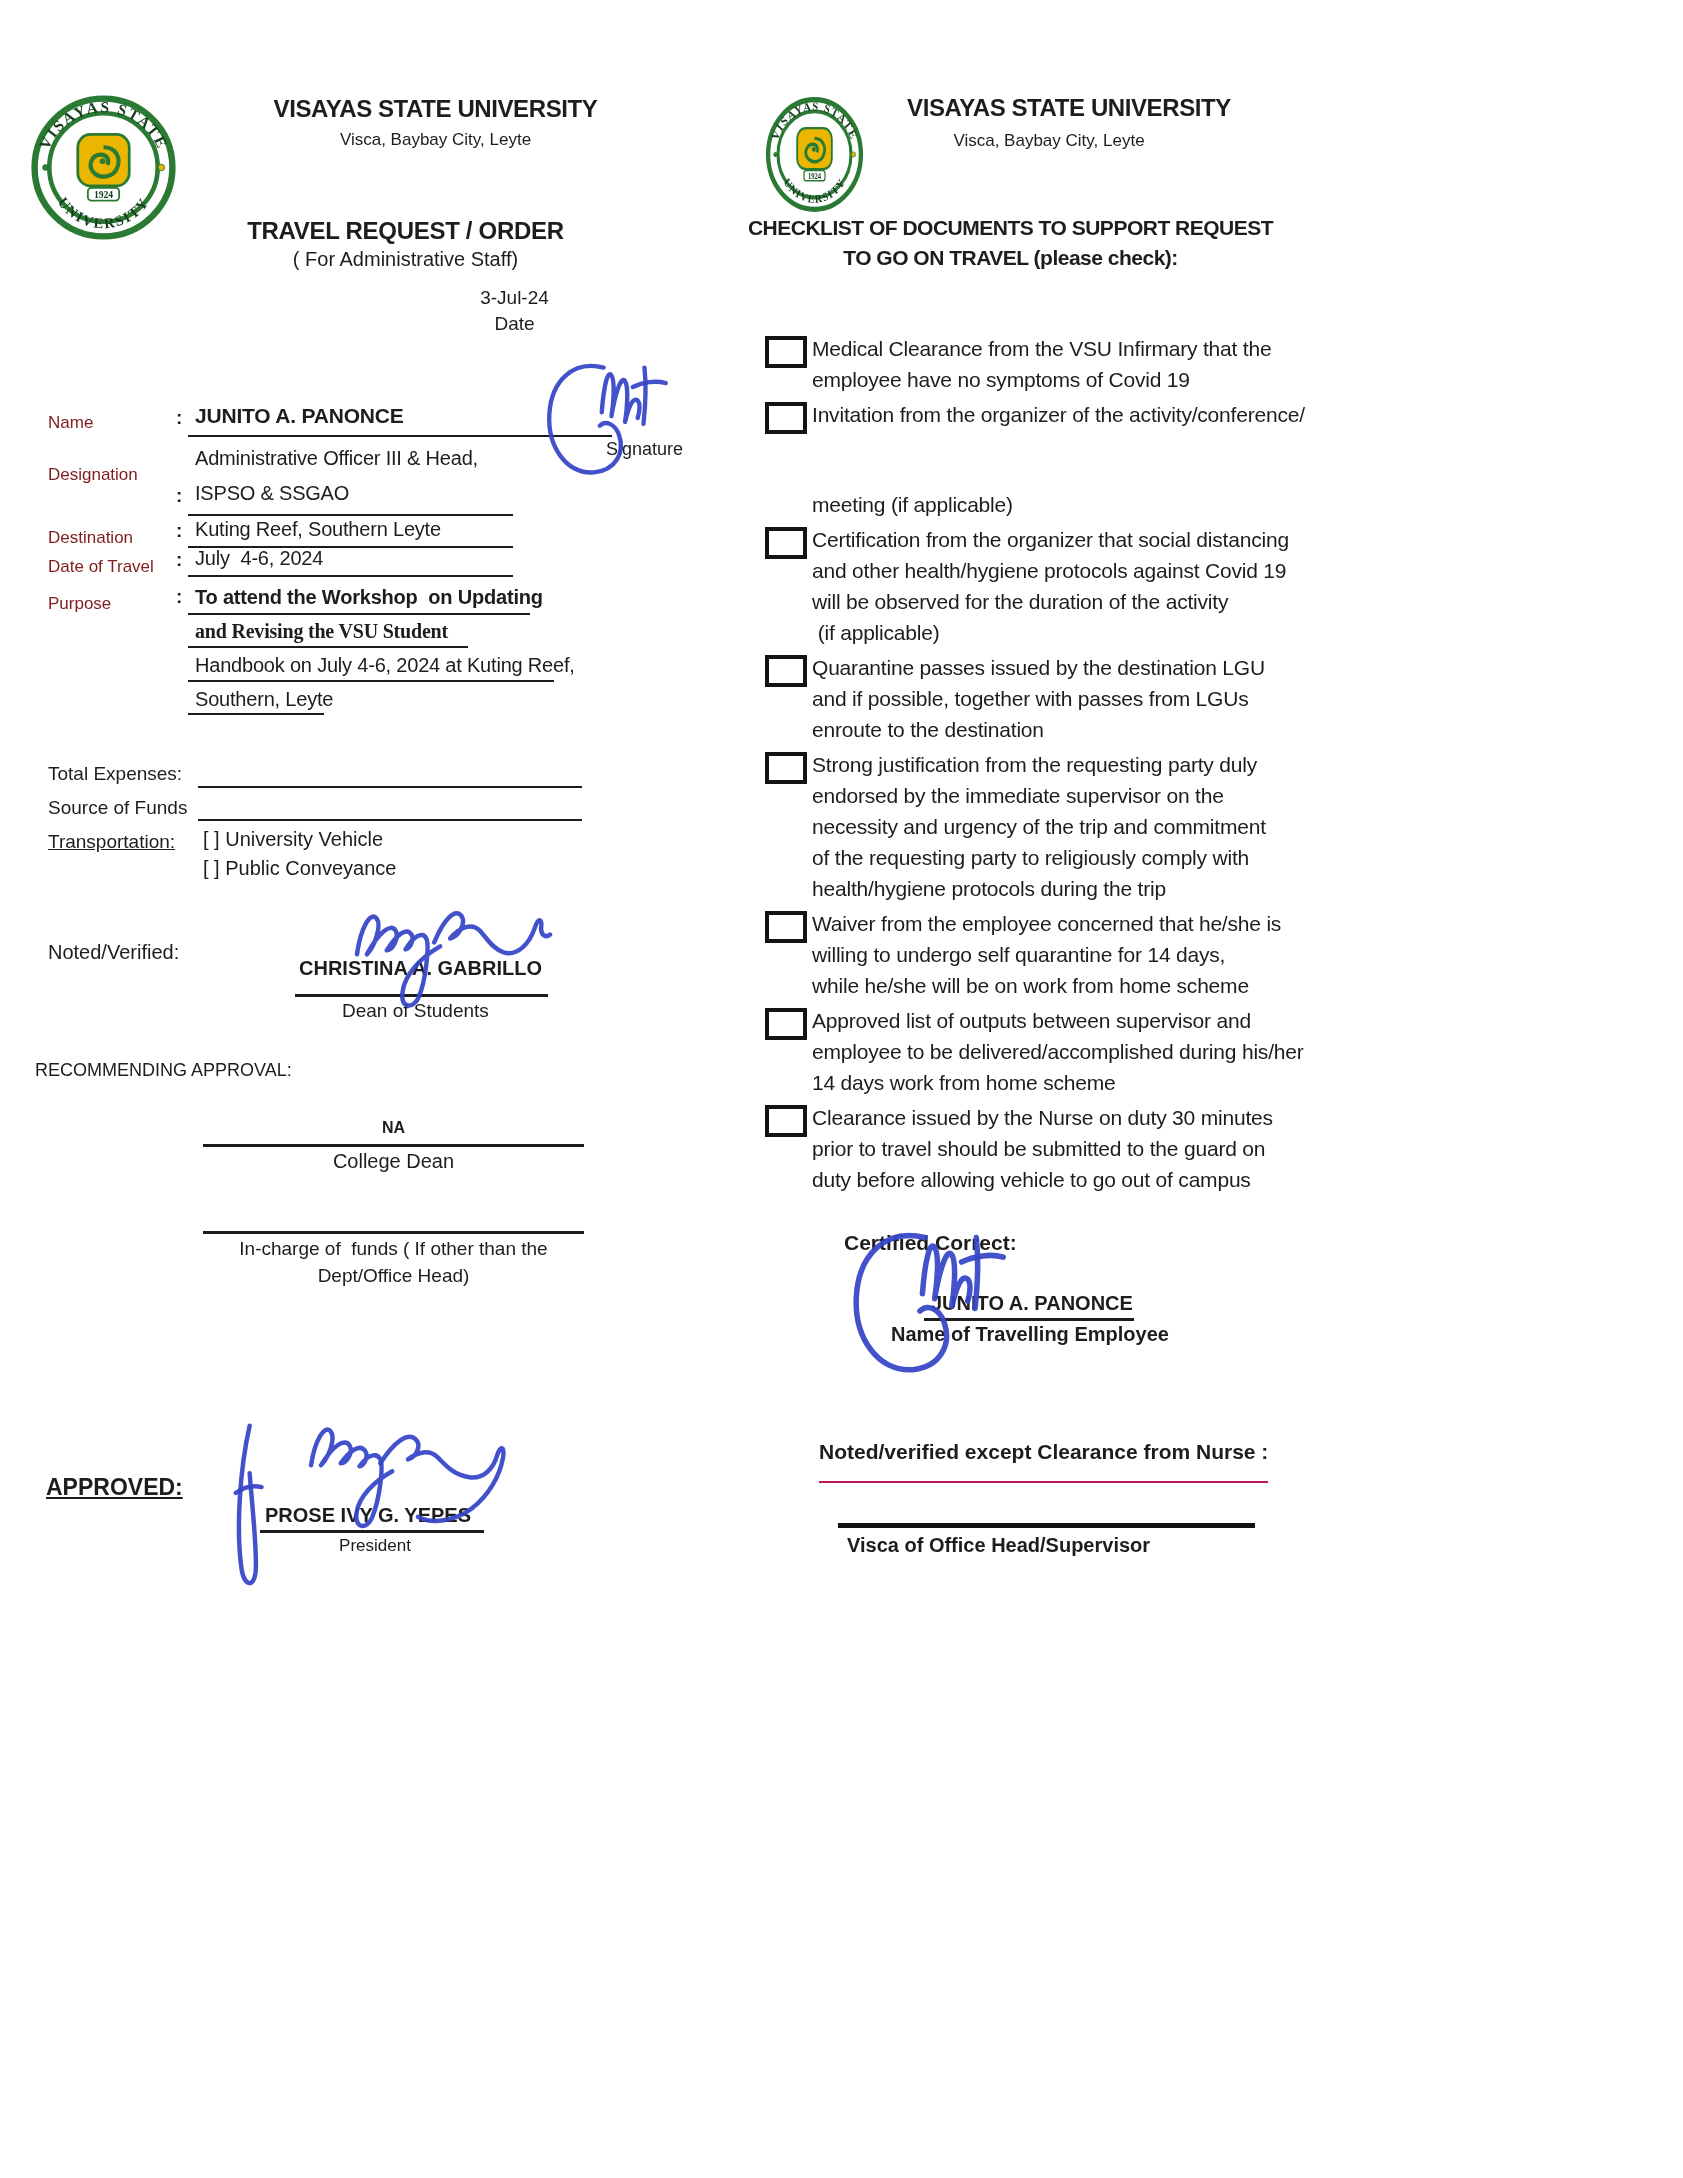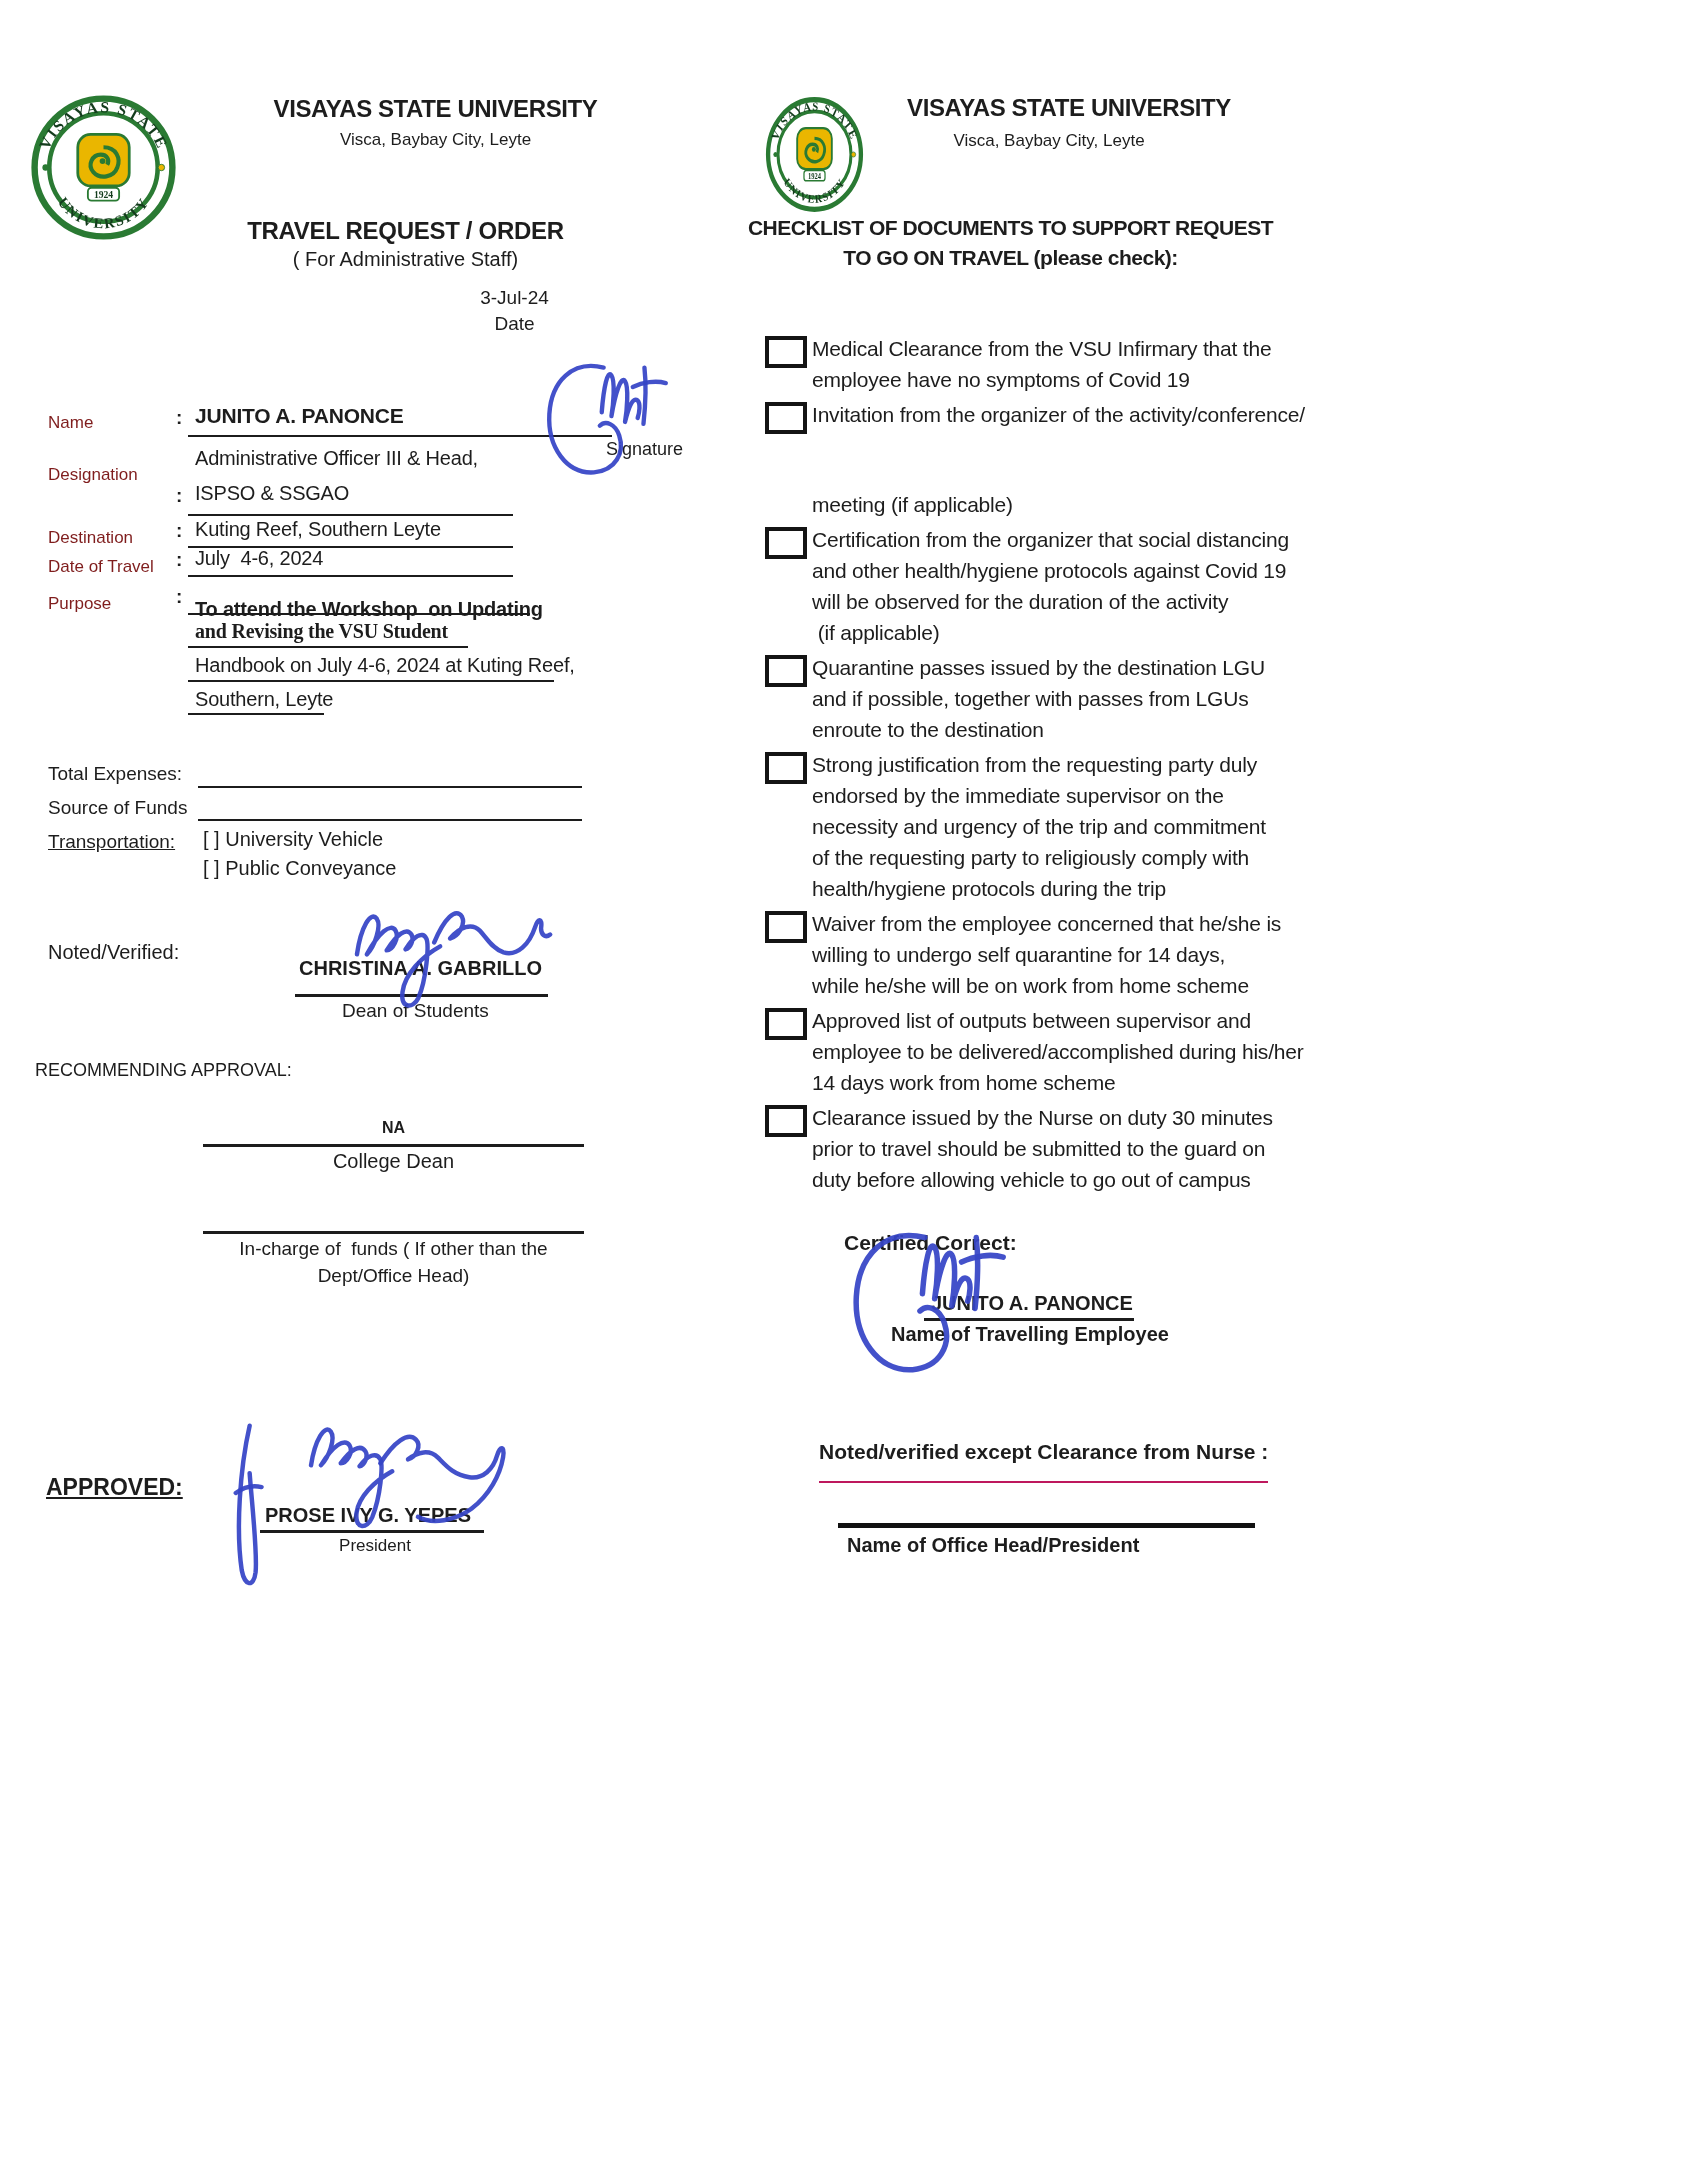--- a/index.html
+++ b/index.html
@@ -84,21 +84,21 @@
   <div class="abs fval pre" style="left:195px;top:518px;">Kuting Reef, Southern Leyte</div>
   <div class="abs ul" style="left:188px;top:546px;width:325px;"></div>
 
   <div class="abs flabel" style="left:48px;top:557px;">Date of Travel</div>
   <div class="abs fcolon" style="left:176px;top:549px;">:</div>
   <div class="abs fval pre" style="left:195px;top:547px;">July  4-6, 2024</div>
   <div class="abs ul" style="left:188px;top:575px;width:325px;"></div>
 
   <div class="abs flabel" style="left:48px;top:594px;">Purpose</div>
   <div class="abs fcolon" style="left:176px;top:586px;">:</div>
-  <div class="abs fval b pre" style="left:195px;top:586px;margin-top:12px;">To attend the Workshop  on Updating</div>
+  <div class="abs fval b pre" style="left:195px;top:586px;">To attend the Workshop  on Updating</div>
   <div class="abs ul" style="left:188px;top:613px;width:342px;"></div>
   <div class="abs fval b pre" style="left:195px;top:620px;font-family:Liberation Serif, serif;">and Revising the VSU Student</div>
   <div class="abs ul" style="left:188px;top:646px;width:280px;"></div>
   <div class="abs fval pre" style="left:195px;top:654px;">Handbook on July 4-6, 2024 at Kuting Reef, </div>
   <div class="abs ul" style="left:188px;top:680px;width:366px;"></div>
   <div class="abs fval pre" style="left:195px;top:688px;">Southern, Leyte</div>
   <div class="abs ul" style="left:188px;top:713px;width:136px;"></div>
 
   <div class="abs" style="left:48px;top:763px;font-size:19px;">Total Expenses:</div>
   <div class="abs ul" style="left:198px;top:786px;width:384px;"></div>
@@ -202,16 +202,16 @@
     <path d="M 60,60 C 62,34 66,16 70,22 C 74,28 72,52 70,64 C 74,40 80,22 84,28 C 88,34 86,58 84,70 C 88,54 92,44 97,48 C 100,51 99,60 97,66"></path>
     <path d="M 104,14 C 106,32 105,54 103,72"></path>
     <path d="M 92,34 C 102,29 116,27 126,30"></path>
   </svg>
   <div class="abs b pre" style="left:931px;top:1292px;font-size:20px;">JUNITO A. PANONCE</div>
   <div class="abs ul3" style="left:924px;top:1318px;width:210px;"></div>
   <div class="abs b" style="left:891px;top:1323px;font-size:20px;">Name of Travelling Employee</div>
 
   <div class="abs b pre" style="left:819px;top:1440px;font-size:21px;border-bottom:2px solid #be185d;padding-bottom:17px;">Noted/verified except Clearance from Nurse :</div>
   <div class="abs ul5" style="left:838px;top:1523px;width:417px;"></div>
-  <div class="abs b" style="left:847px;top:1534px;font-size:20px;">Name of Office Head/President</div>
+  <div class="abs b" style="left:847px;top:1534px;font-size:20px;">Visca of Office Head/Supervisor</div>
 
 </div>
 
 
 </body></html>

